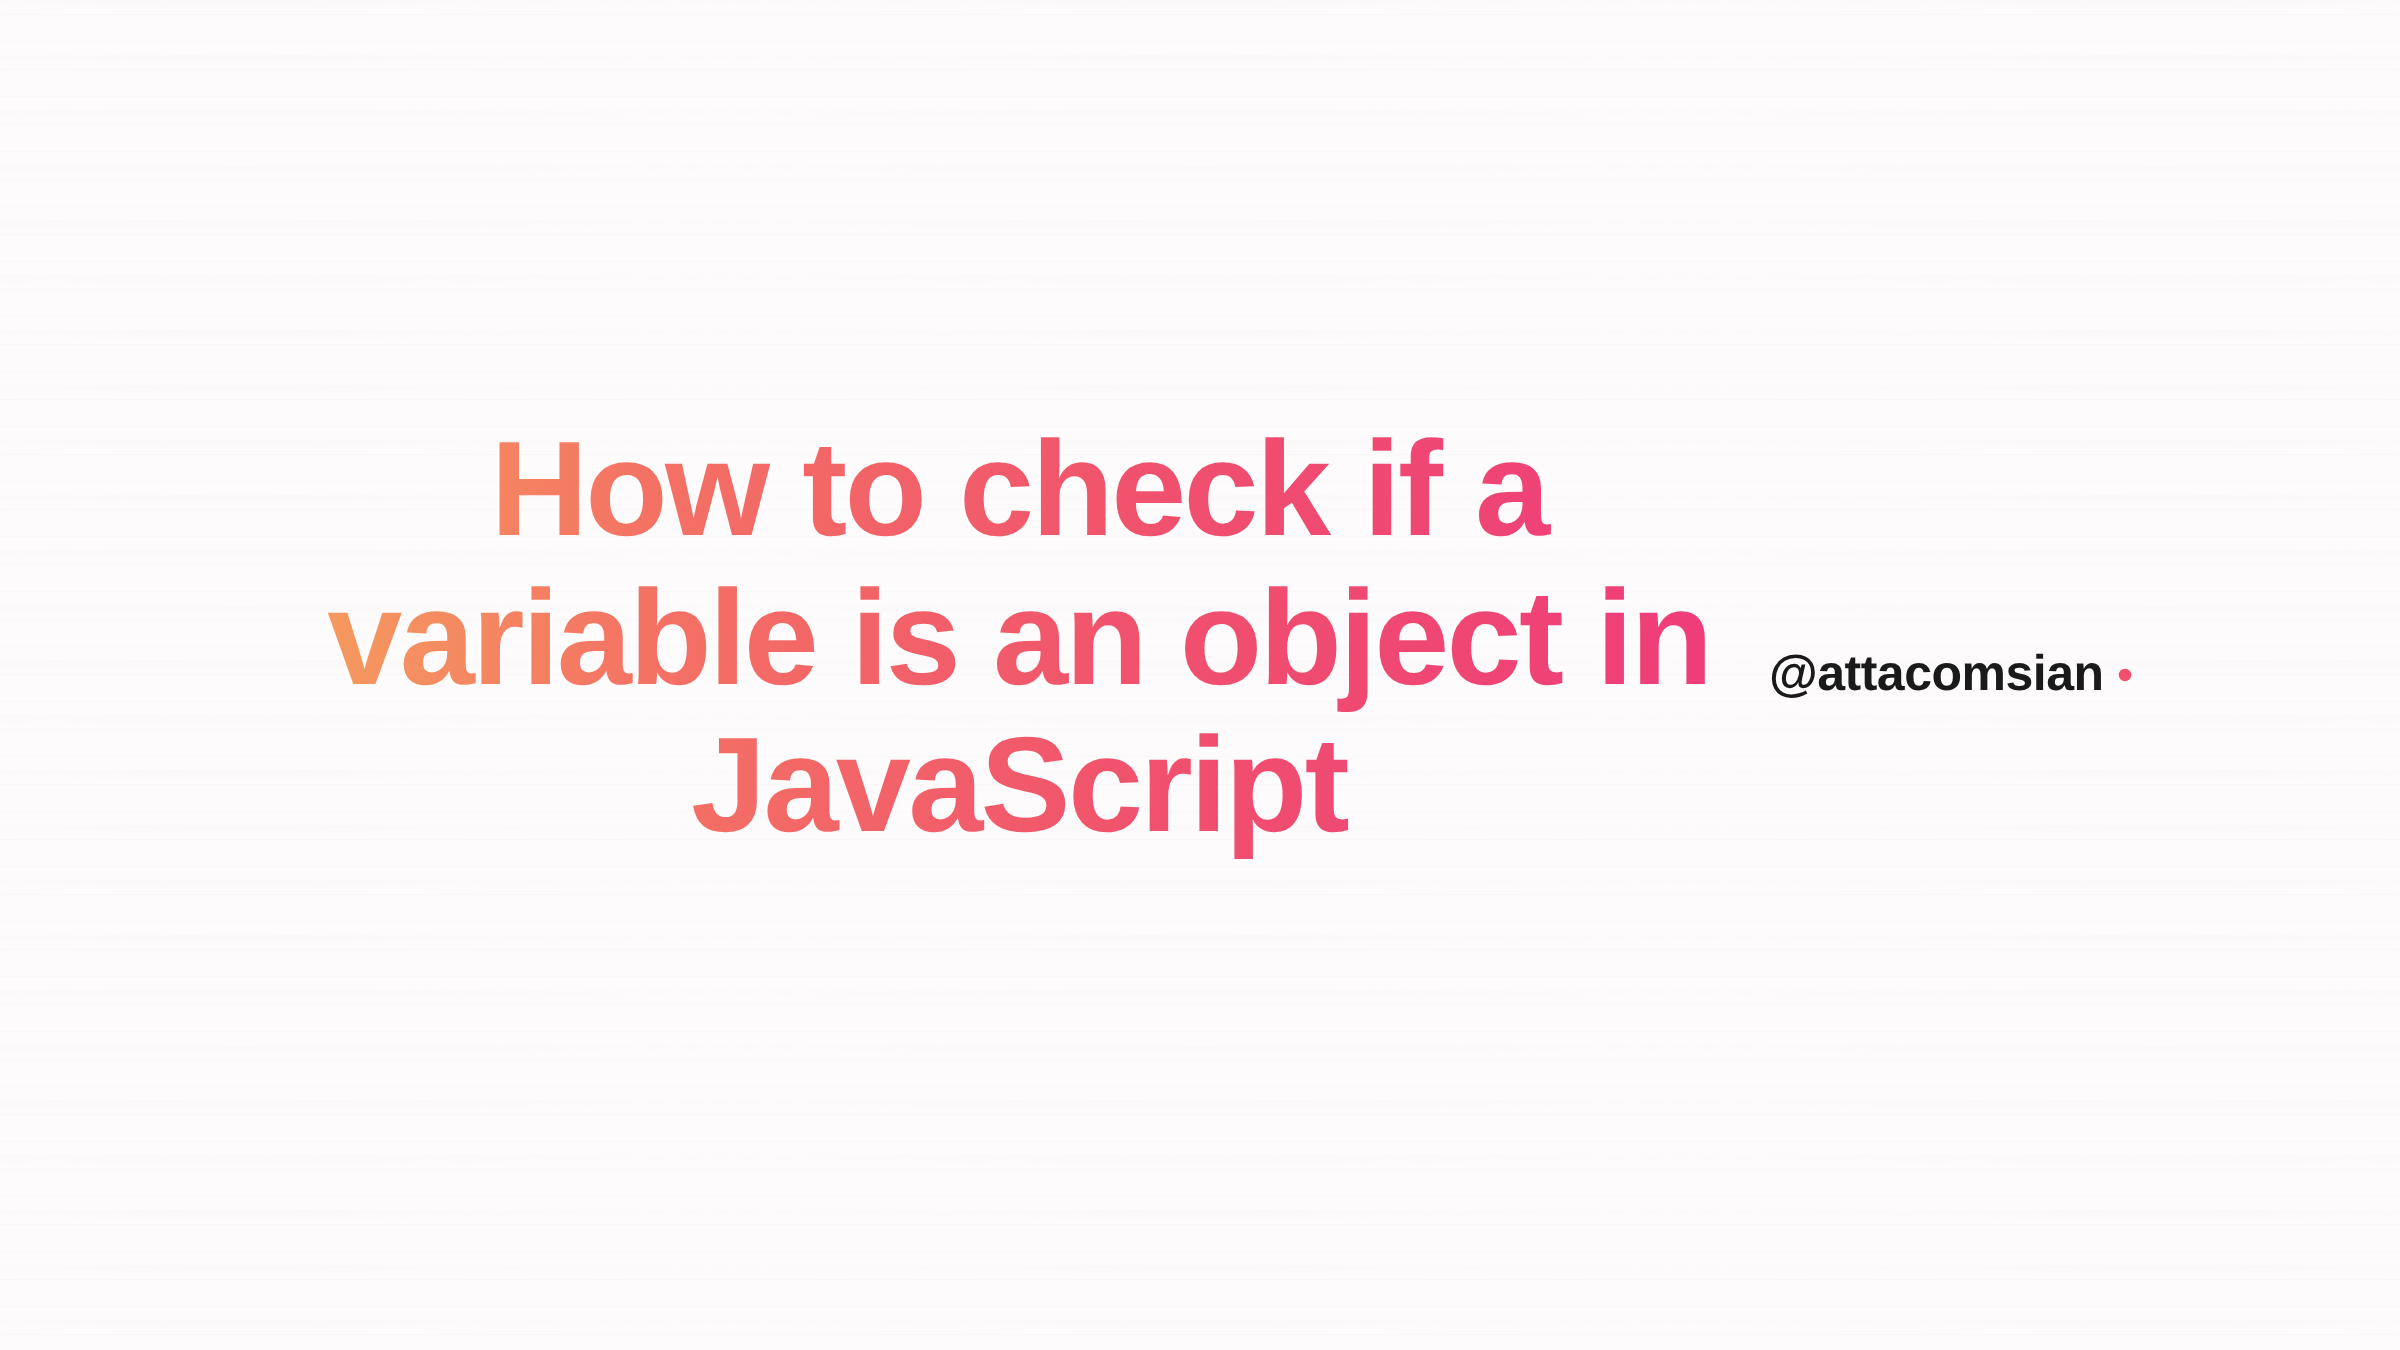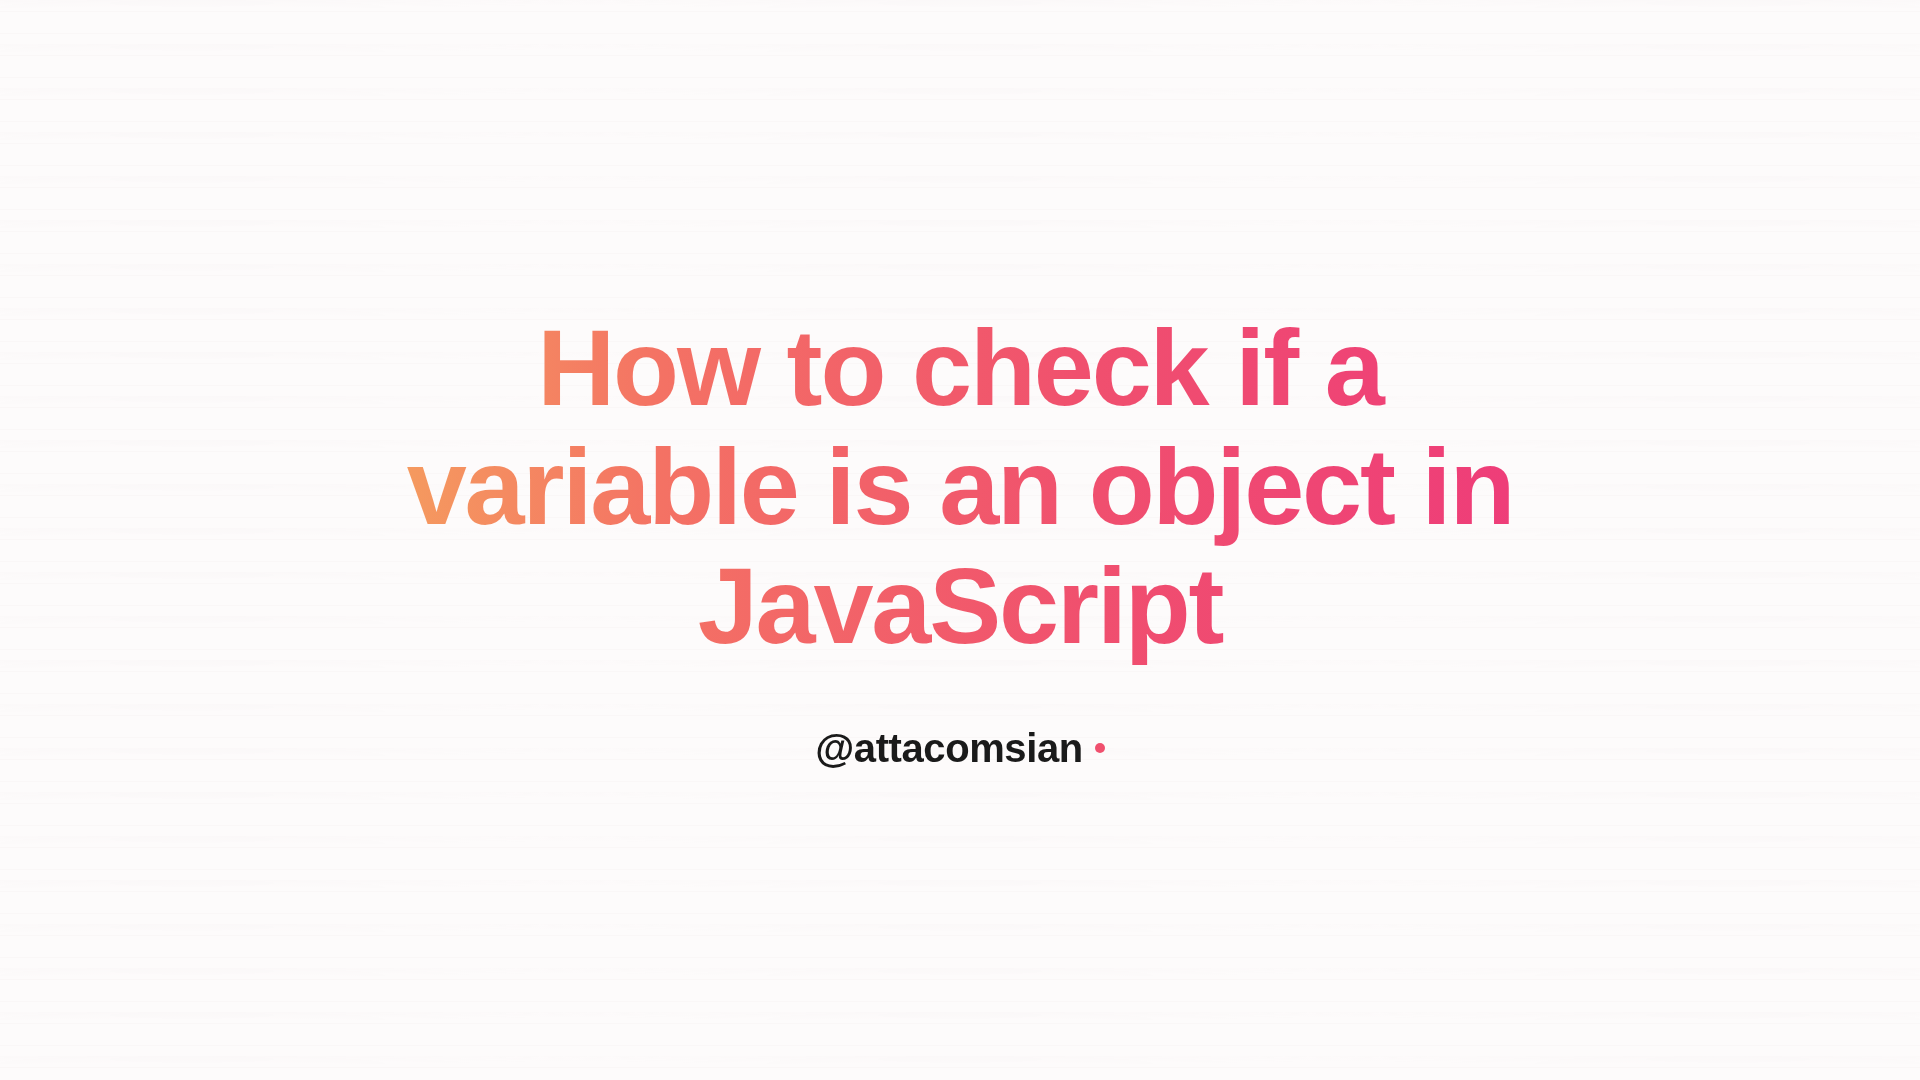--- a/index.html
+++ b/index.html
@@ -46,21 +46,20 @@
         radial-gradient(ellipse 800px 15px at 50% 0%, rgba(200, 180, 190, 0.08) 0%, transparent 60%),
         radial-gradient(ellipse 800px 15px at 90% 0%, rgba(200, 180, 190, 0.08) 0%, transparent 60%);
       background-size: 100% 44px;
       background-repeat: repeat-y;
     }
 
     .content {
       position: relative;
       z-index: 1;
       display: flex;
-      flex-direction: column;
       align-items: center;
       text-align: center;
       padding: 0 40px;
     }
 
     .title {
       font-size: 108px;
       font-weight: 800;
       line-height: 1.1;
       letter-spacing: -0.02em;

